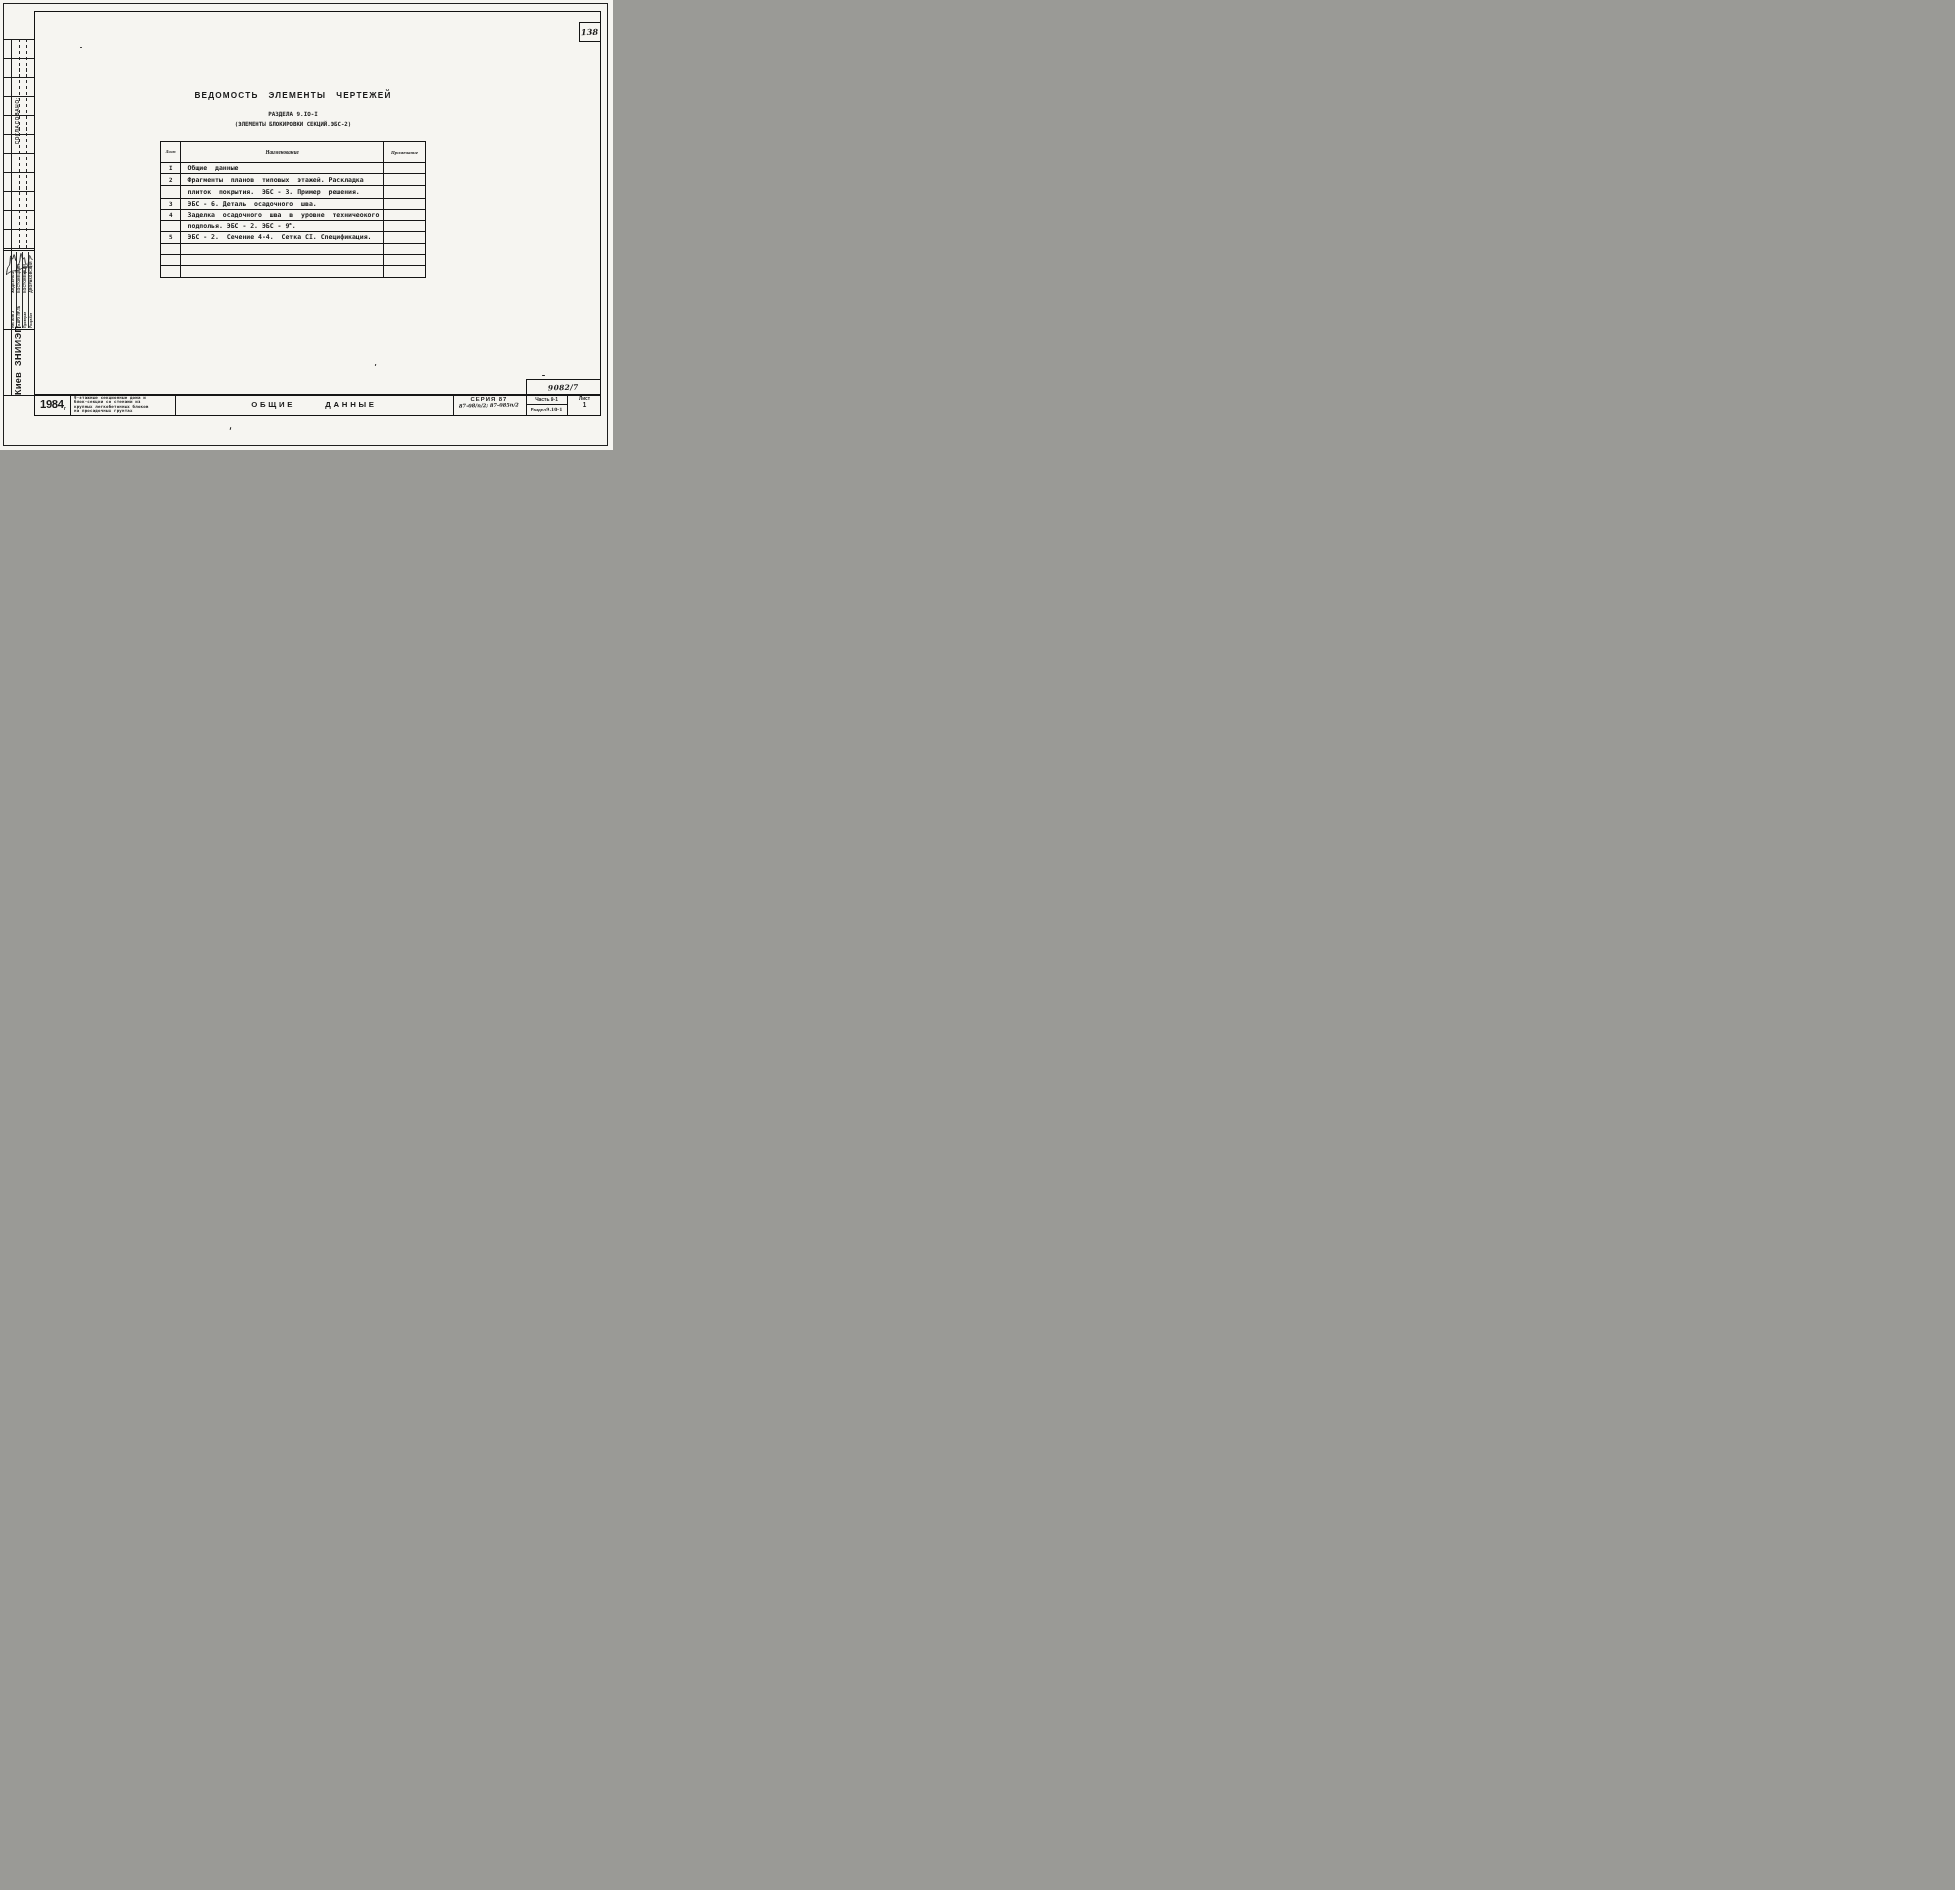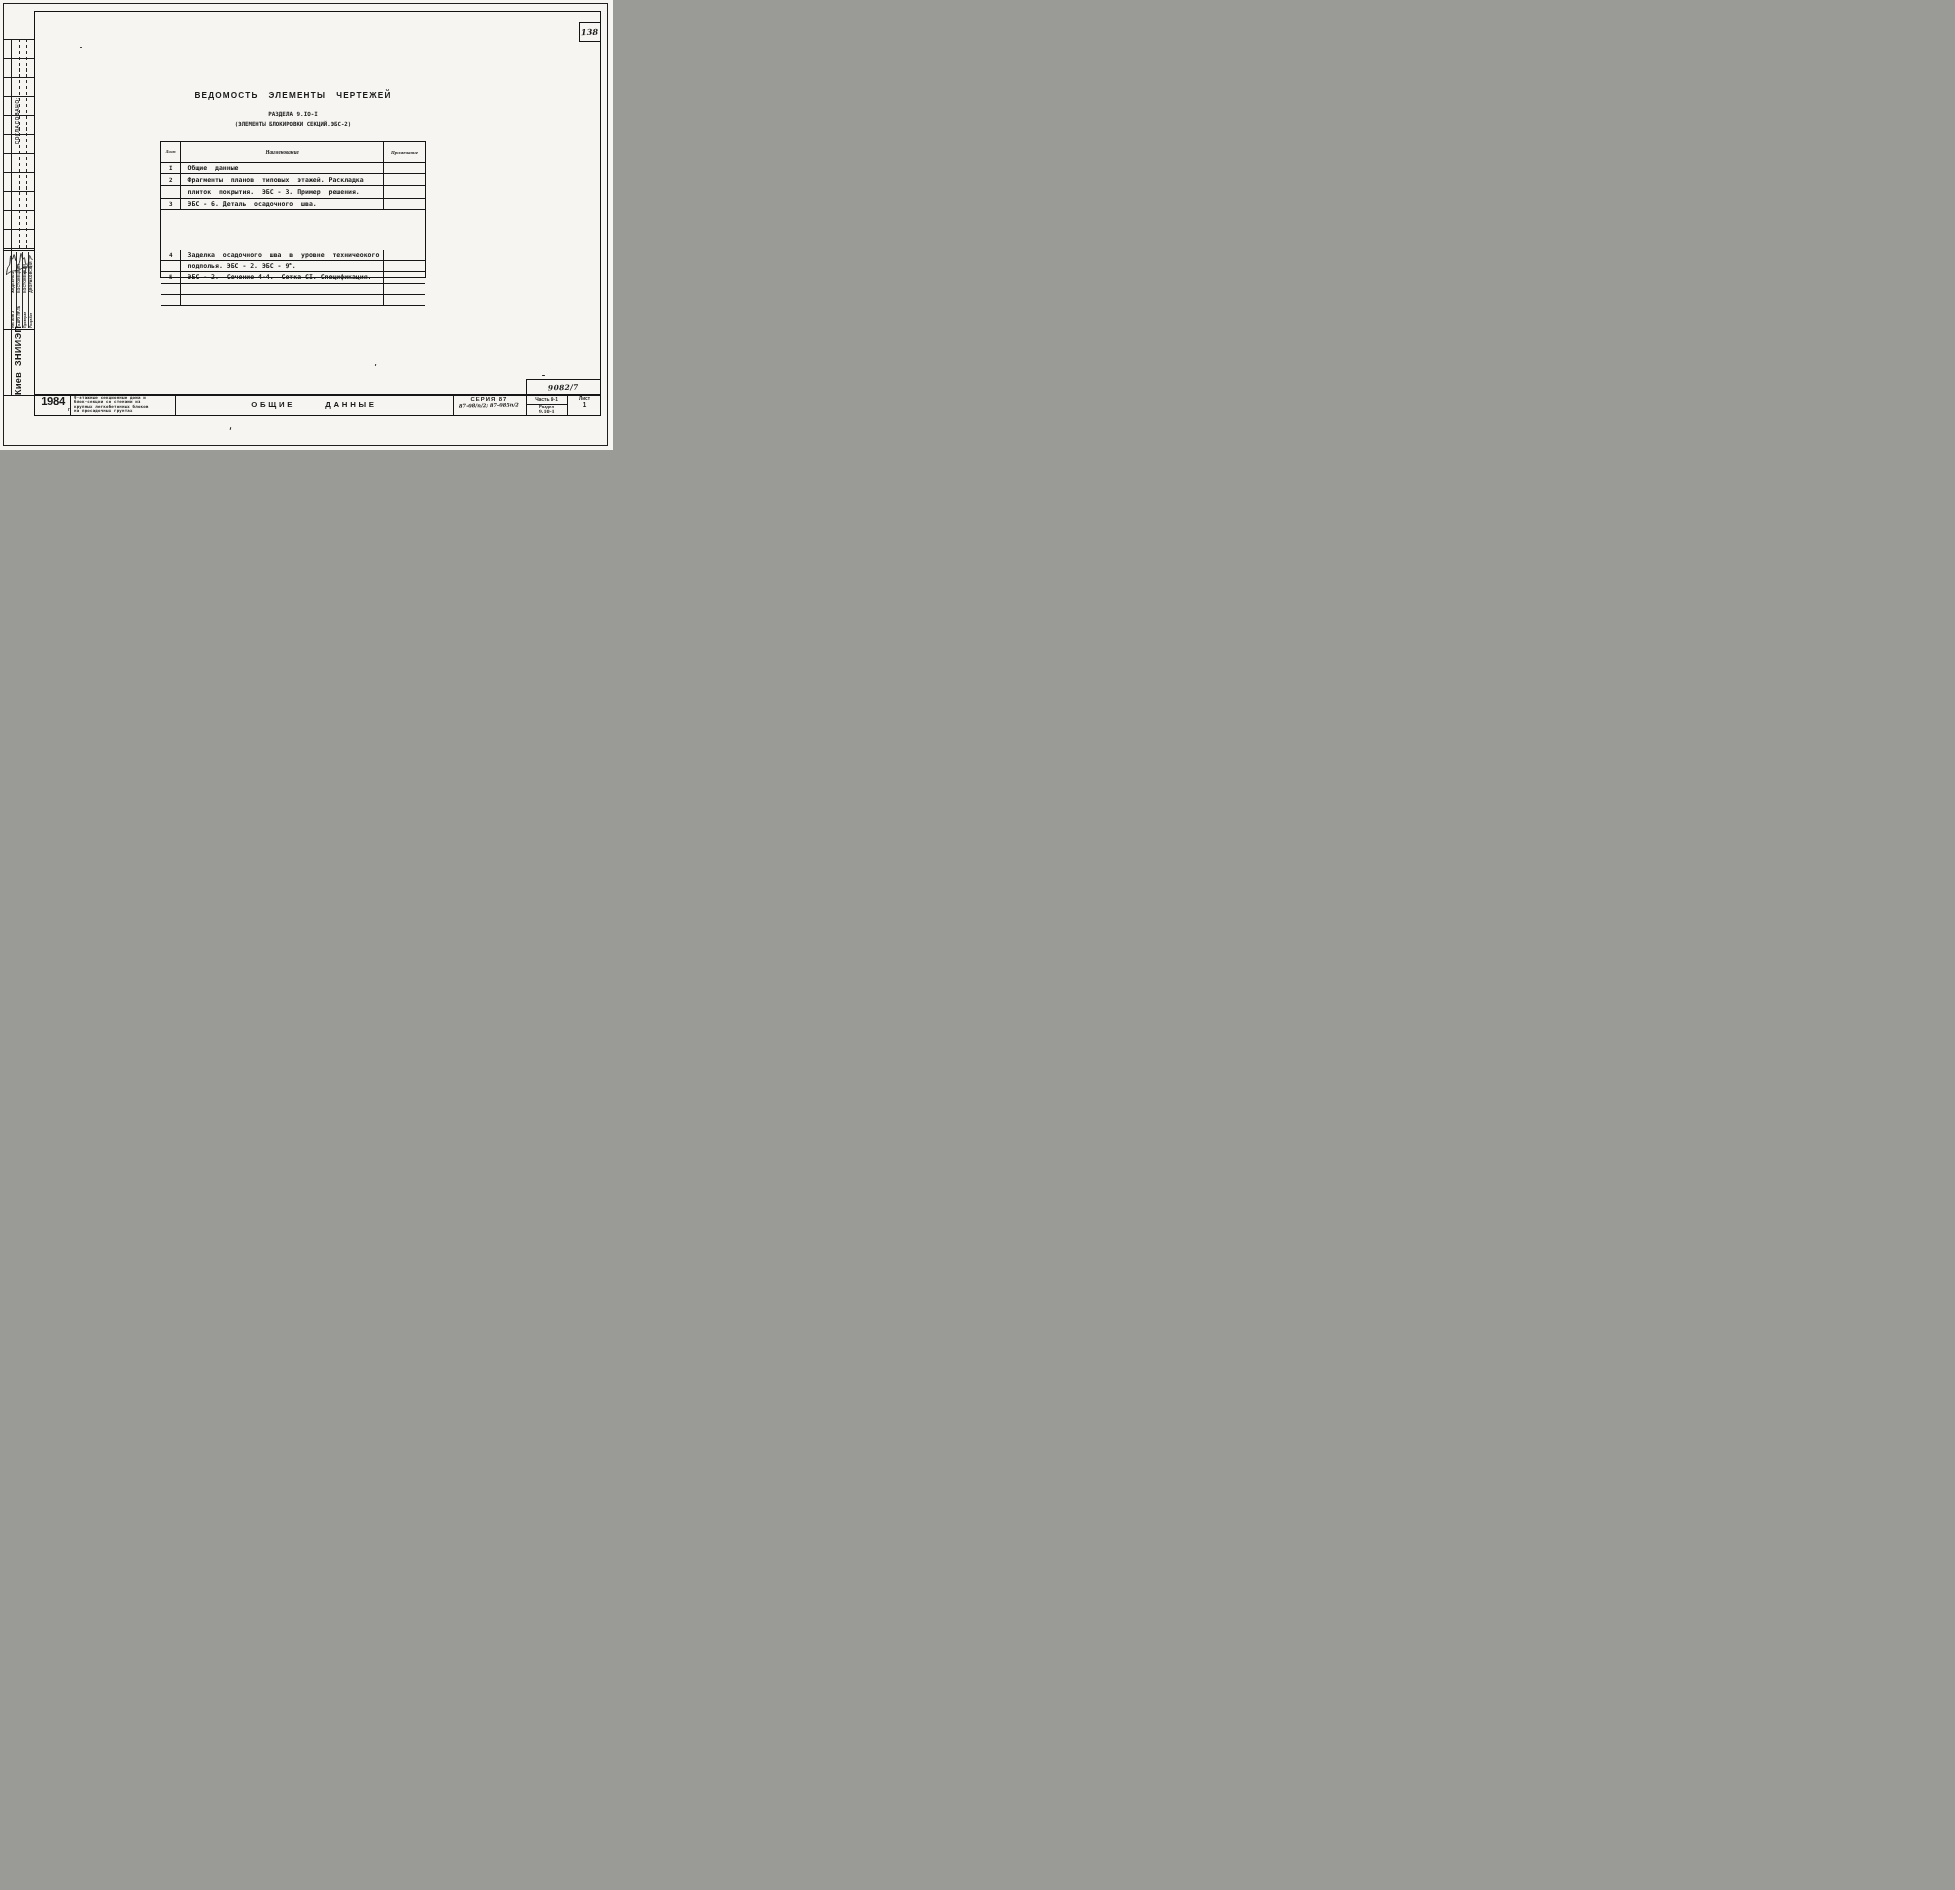--- a/index.html
+++ b/index.html
@@ -56,21 +56,21 @@
     letter-spacing:1.2px;word-spacing:6.6px;white-space:pre;}
   .doc-sub1{left:156px;top:111px;width:274px;text-align:center;font-family:"DejaVu Sans Mono",monospace;
     font-weight:bold;font-size:5.9px;white-space:pre;}
   .doc-sub2{left:156px;top:121px;width:274px;text-align:center;font-family:"DejaVu Sans Mono",monospace;
     font-weight:bold;font-size:5.7px;white-space:pre;}
   
   .stamp-top{left:34px;top:394px;width:567px;height:1.6px;}
   .vsep{top:394px;width:1.2px;height:21.5px;}
   .v1{left:70px;} .v2{left:175px;} .v3{left:453px;} .v4{left:526px;} .v5{left:567px;}
   .part-split{left:526px;top:404px;width:42px;height:1.2px;}
-  .cell{display:flex;align-items:center;justify-content:center;box-sizing:border-box;flex-direction:column;}
+  .cell{display:flex;align-items:center;justify-content:center;box-sizing:border-box;}
   .year-cell{left:36px;top:395px;width:34px;height:18.4px;}
   .year{font-size:11.3px;font-weight:bold;letter-spacing:-0.4px;}
   .year-g{font-size:4.7px;font-weight:bold;align-self:flex-end;margin:0 0 2.3px 0.4px;}
   .desc-cell{left:72px;top:395px;width:102px;height:19.6px;display:flex;flex-direction:column;
     justify-content:center;padding-left:2px;box-sizing:border-box;}
   .desc-line{font-family:"DejaVu Sans Mono",monospace;font-weight:bold;font-size:4.1px;
     line-height:4.6px;letter-spacing:0.2px;white-space:pre;}
   .title-cell{left:176px;top:395px;width:276px;height:18.4px;font-size:7.8px;font-weight:bold;
     letter-spacing:2.7px;word-spacing:10.2px;white-space:pre;}
   .series-cell{left:454px;top:395px;width:70px;height:18.4px;flex-direction:column;justify-content:flex-start;}
@@ -169,21 +169,21 @@
     <div class="tr" style="flex-basis:12.5px;">
       <div class="td c-sheet"></div>
       <div class="td c-name">плиток  покрытия.  ЭБС - 3. Пример  решения.</div>
       <div class="td c-note"></div>
     </div>
     <div class="tr" style="flex-basis:11.3px;">
       <div class="td c-sheet">3</div>
       <div class="td c-name">ЭБС - 6. Деталь  осадочного  шва.</div>
       <div class="td c-note"></div>
     </div>
-    <div class="tr" style="flex-basis:11px;margin-top:40px;">
+    <div class="tr" style="flex-basis:11px;">
       <div class="td c-sheet">4</div>
       <div class="td c-name">Заделка  осадочного  шва  в  уровне  техничеокого</div>
       <div class="td c-note"></div>
     </div>
     <div class="tr" style="flex-basis:11px;">
       <div class="td c-sheet"></div>
       <div class="td c-name"><span>подполья. ЭБС - 2. ЭБС - 9</span><span class="sup">ж</span><span>.</span></div>
       <div class="td c-note"></div>
     </div>
     <div class="tr" style="flex-basis:12px;">

